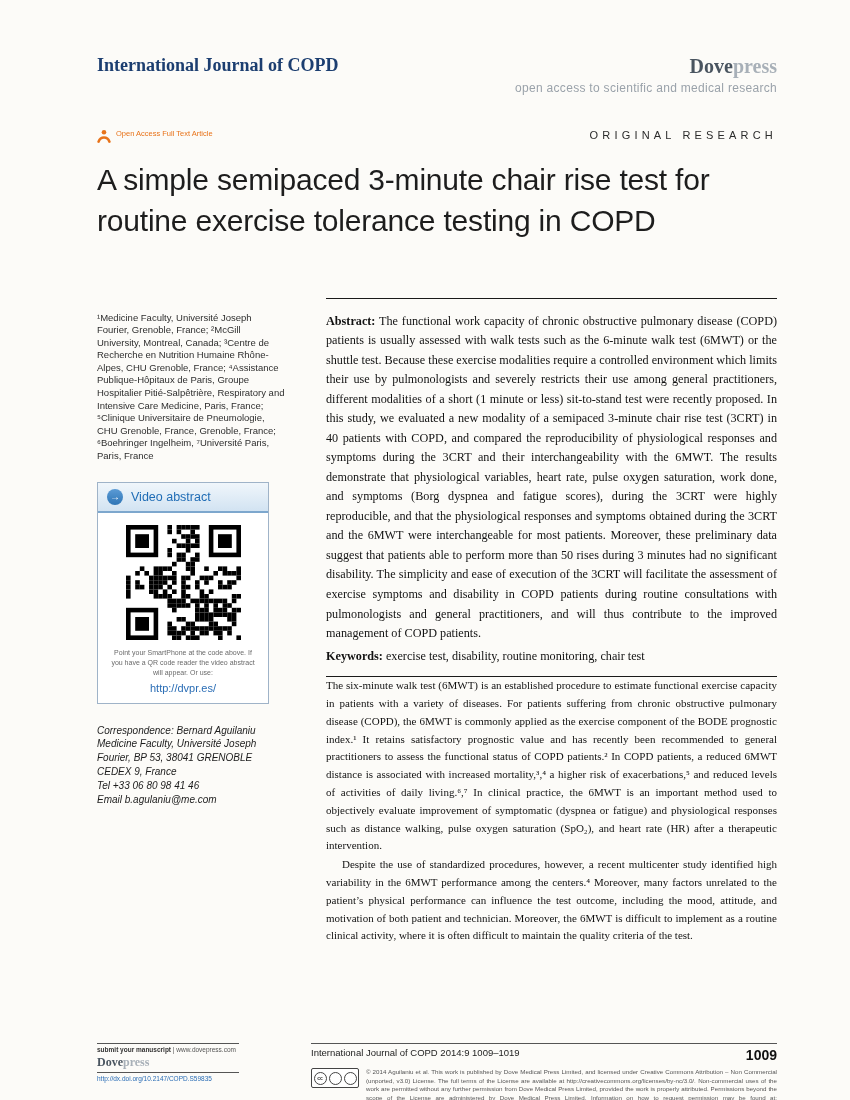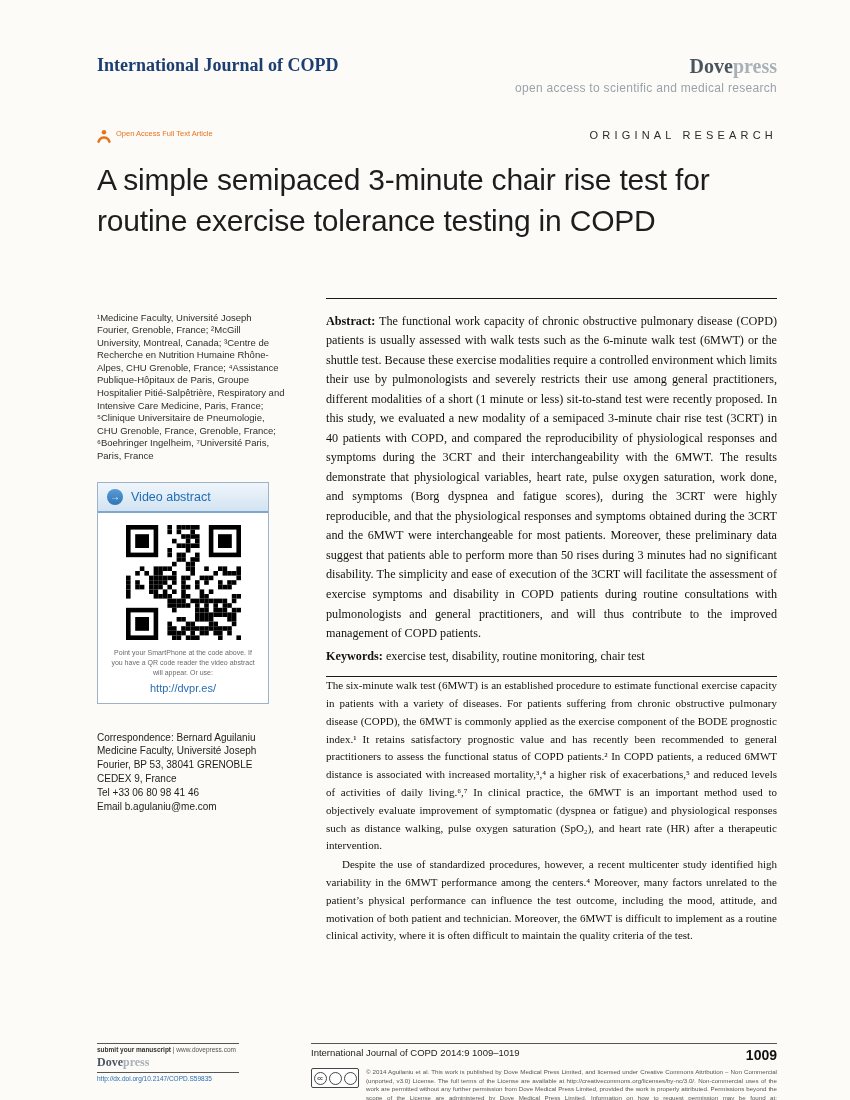--- a/index.html
+++ b/index.html
@@ -36,21 +36,21 @@
   
   .video-box{margin-top:20px;width:172px;border:1px solid #9fb3c8;background:#fff;box-sizing:border-box;}
   .vb-header{background:linear-gradient(#f0f6fb,#d2e3f2);border-bottom:2px solid #7da7cd;
              padding:6px 9px;display:flex;align-items:center;color:#1f6cb5;font-size:12.5px;cursor:pointer;}
   .vb-arrow{width:16px;height:16px;border-radius:50%;background:linear-gradient(#5b9bd5,#2e75b6);
             color:#fff;font-size:10px;line-height:16px;text-align:center;margin-right:8px;flex:none;}
   .vb-qr{padding:12px 0 8px;display:flex;justify-content:center;}
   .vb-note{font-size:7px;color:#6a6a6a;text-align:center;padding:0 12px;line-height:1.45;}
   .vb-link{font-size:11px;color:#2a6db5;text-align:center;padding:3px 0 9px;cursor:pointer;}
 
-  .correspondence{margin-top:27px;font-size:10px;line-height:1.38;color:#1c1c1c;white-space:pre-line;}
+  .correspondence{margin-top:20px;font-size:10px;line-height:1.38;color:#1c1c1c;white-space:pre-line;font-style:italic;}
 
   
   .rule{height:1px;background:#1a1a1a;}
   .abstract{margin:13px 0 0 0;font-family:"Liberation Serif",serif;font-size:12.2px;line-height:1.6;
             text-align:justify;color:#121212;}
   .abstract b{font-weight:bold;}
   .keywords{margin:3px 0 0 0;font-family:"Liberation Serif",serif;font-size:12.2px;line-height:1.6;color:#121212;}
   .rule-2{margin-top:10px;}
   .intro-heading{margin:14px 0 8px 0;font-size:19px;font-weight:bold;color:#101010;}
   .body-p{margin:0;font-family:"Liberation Serif",serif;font-size:11px;line-height:1.62;

